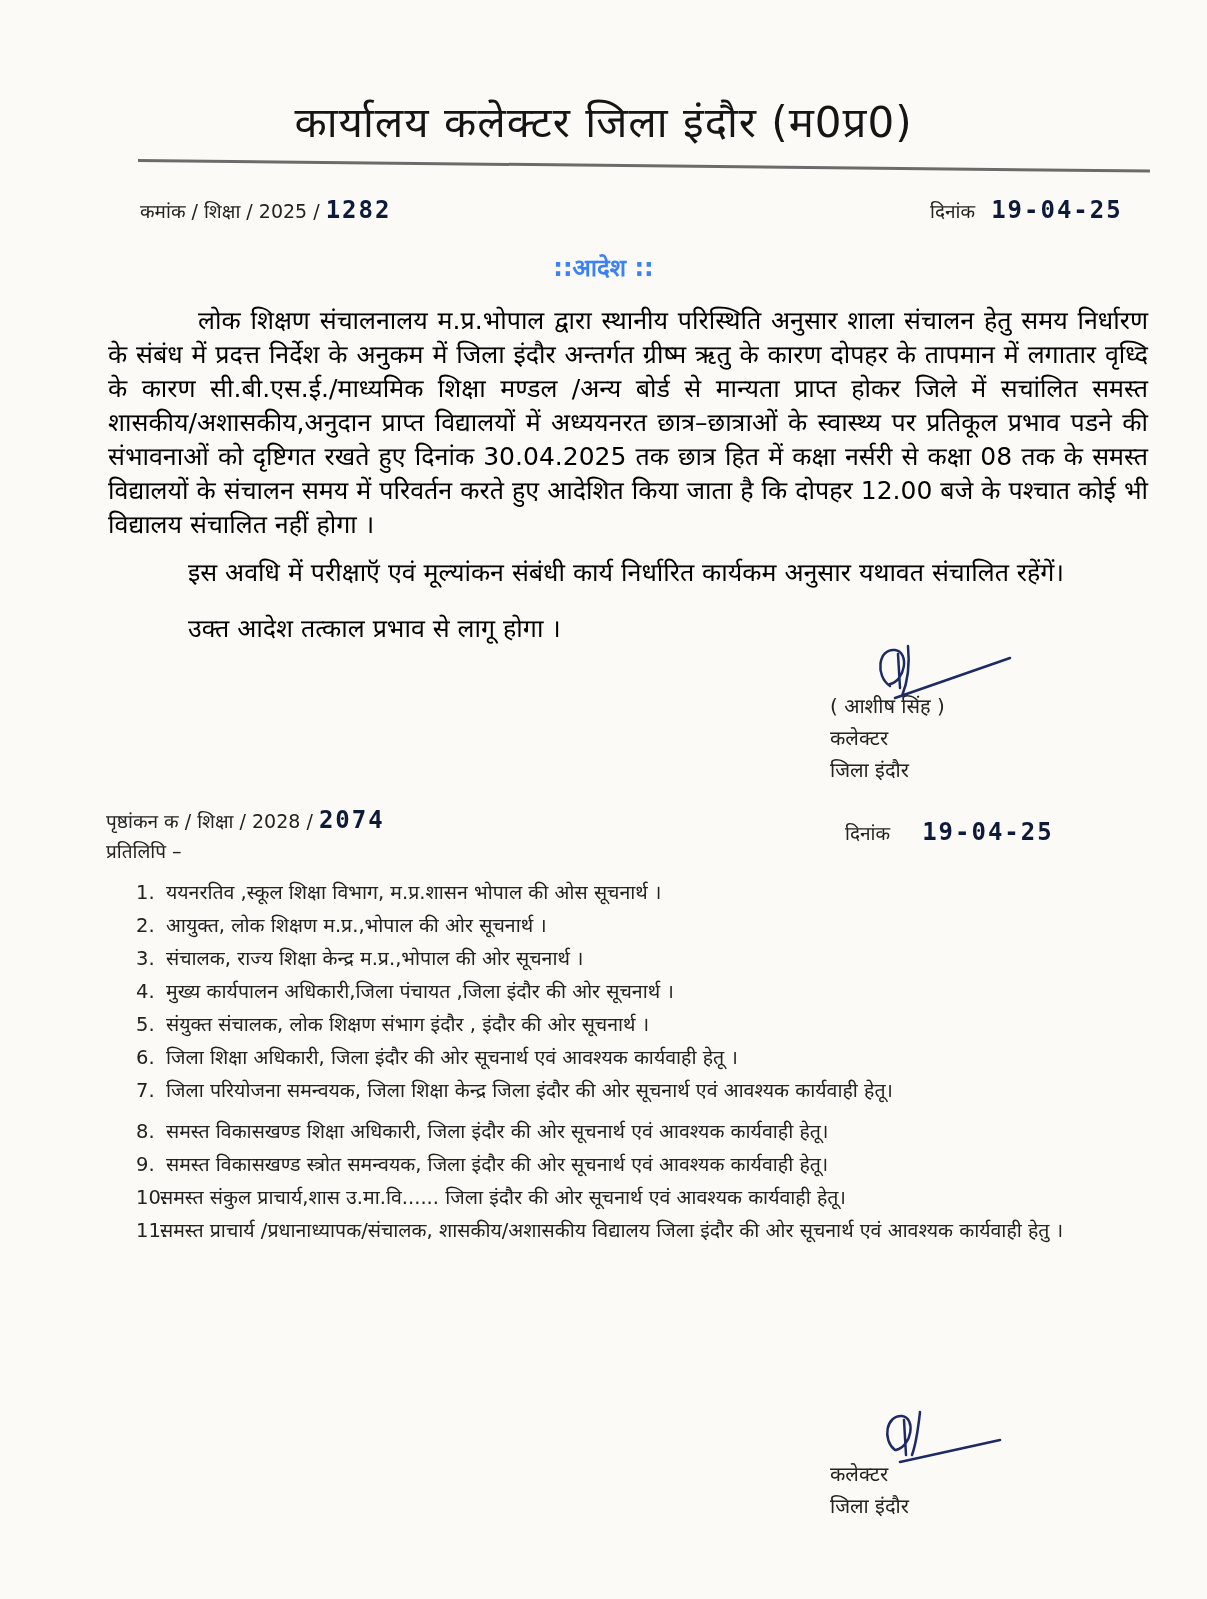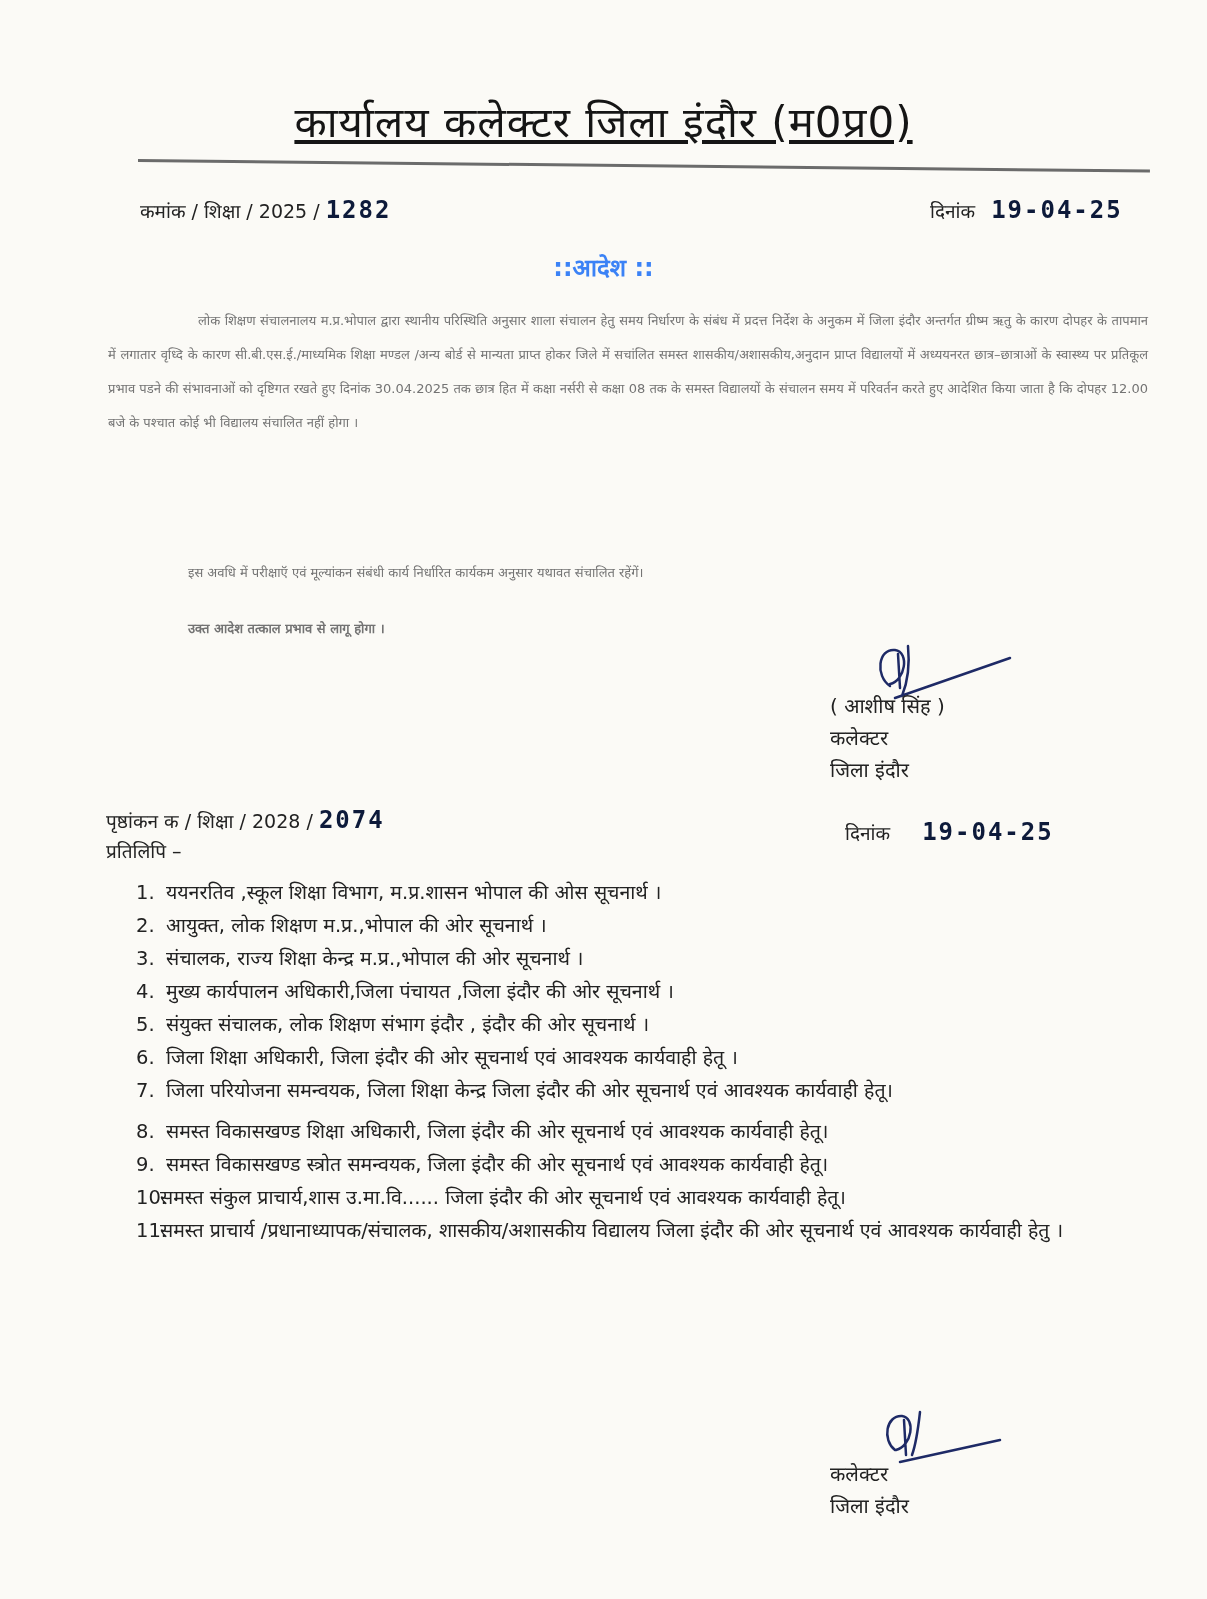--- a/index.html
+++ b/index.html
@@ -7,41 +7,41 @@
     width: 1207px; height: 1599px;
     background: #fbfaf6;
     font-family: "DejaVu Sans", "Liberation Sans", sans-serif;
     color: #1c1c1c;
     position: relative;
     overflow: hidden;
   }
   .page { position: absolute; inset: 0; }
   .title {
     position: absolute; left: 0; right: 0; top: 92px;
-    text-align: center; font-size: 42px; letter-spacing: 1px; color: #151515; text-decoration: underline;
+    text-align: center; font-size: 42px; letter-spacing: 1px; color: #151515;
   }
   .rule {
     position: absolute; left: 138px; top: 159px; width: 1012px; height: 3px;
     background: #6b6b6b; transform: rotate(0.6deg); transform-origin: left center;
   }
   .ref-row { position: absolute; font-size: 19px; color: #222; }
   .hand {
     font-family: "DejaVu Sans Mono", "Liberation Mono", monospace;
     font-size: 24px; color: #0d1a3a; letter-spacing: 2px; font-weight: bold;
   }
   .heading {
     position: absolute; left: 0; right: 0; top: 250px; text-align: center;
     font-size: 24px; font-weight: bold; color: #3b82f6;
   }
   .para {
-    position: absolute; left: 108px; width: 1040px; font-size: 13px;
-    line-height: 34px; text-align: justify; color: #737373;
+    position: absolute; left: 108px; width: 1040px; font-size: 25px;
+    line-height: 34px; text-align: justify; color: #000000;
   }
   .para .indent { display: inline-block; width: 90px; }
-  .bold { font-weight: bold; }
+  .bold { font-weight: normal; }
   .sig-block { position: absolute; text-align: left; font-size: 20px; line-height: 32px; color: #222; }
   .sig { position: absolute; }
   .list { position: absolute; left: 136px; width: 1000px; font-size: 19.5px; line-height: 33px; color: #222; }
   .list-item { display: flex; }
   .list-item .num { width: 30px; flex: none; }
   .list-item .txt { flex: 1; }
 </style>
 </head>
 <body>
 

